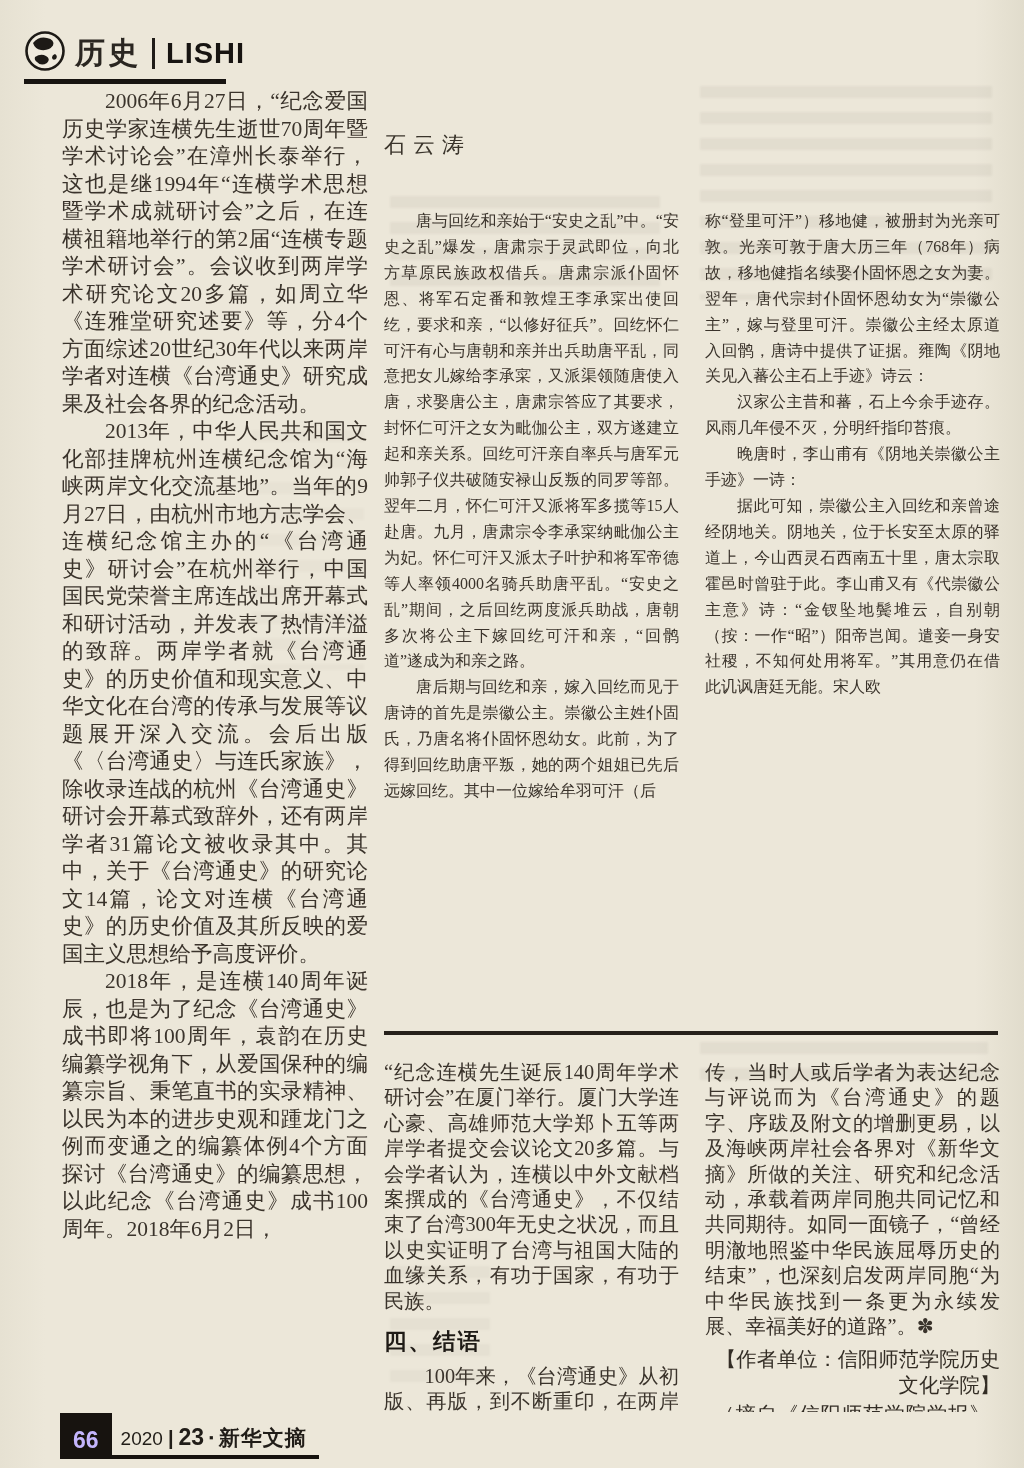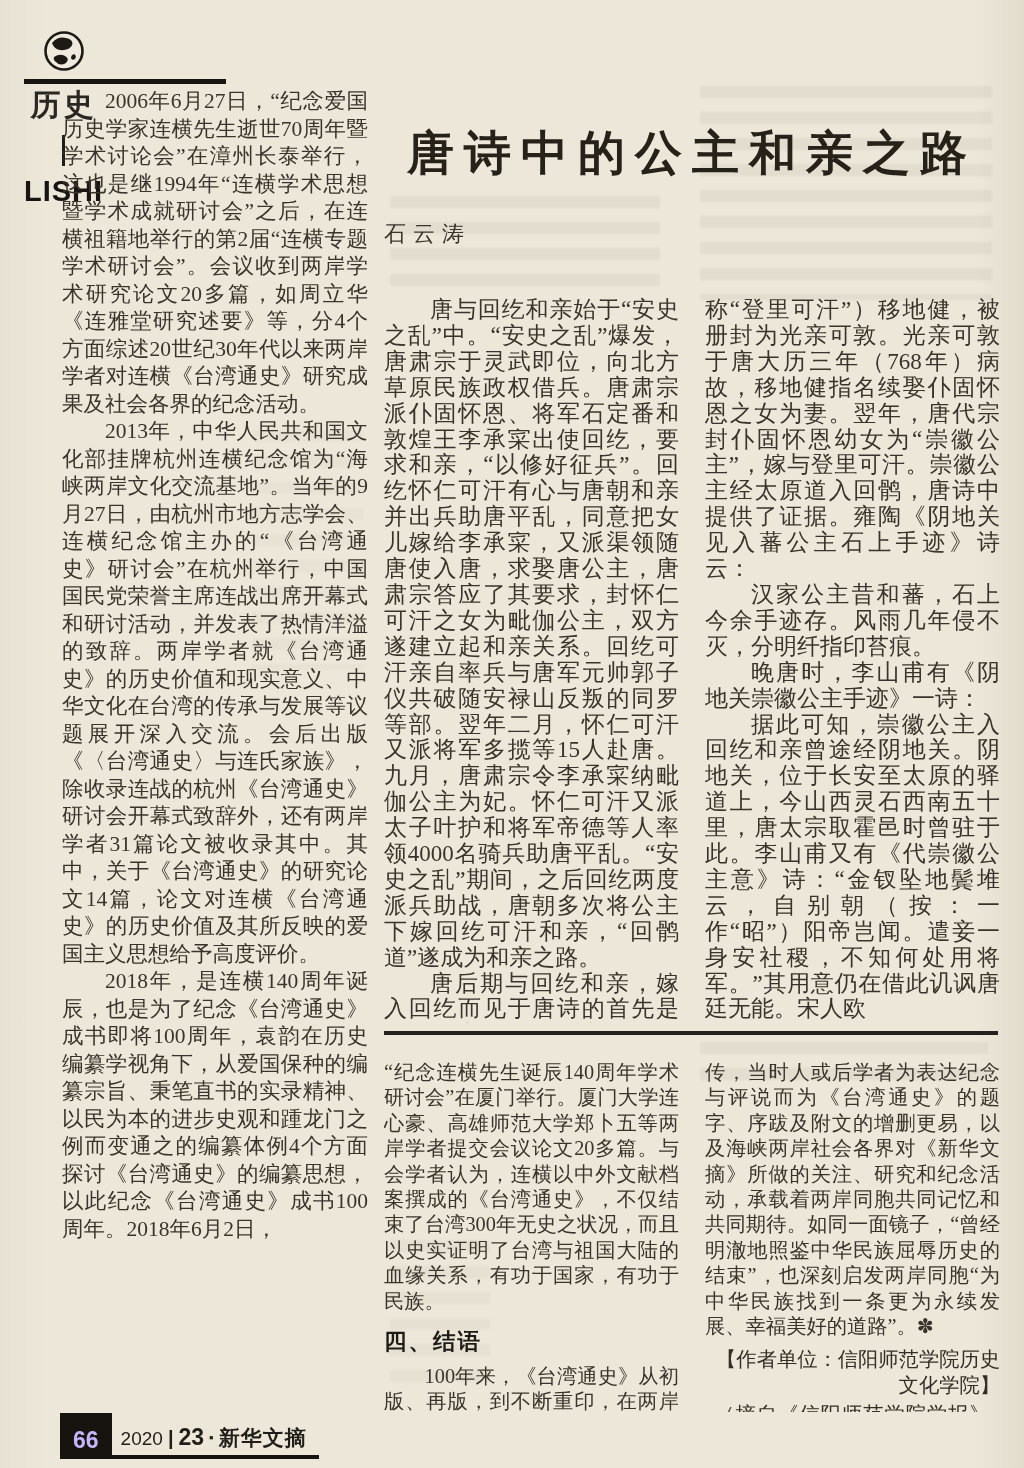--- a/index.html
+++ b/index.html
@@ -2,37 +2,37 @@
 <html><head>
 <meta charset="utf-8">
 <style>
   html,body{margin:0;padding:0;background:#cfcaba;}
   .page{
     position:relative;width:1024px;height:1468px;margin:0 auto;
     background:linear-gradient(90deg,#e6e1d2 0,#ece7d9 45px,#ece7d9 975px,#e1dccc 1024px);
     font-family:"Liberation Serif",serif;color:#3a332b;overflow:hidden;
   }
   
-  .hdr{position:absolute;left:24px;top:30px;display:flex;align-items:center;gap:9px;flex-direction:column;}
+  .hdr{position:absolute;left:24px;top:30px;display:flex;align-items:center;gap:9px;}
   .hdr-cn{font-family:"Liberation Sans",sans-serif;font-weight:600;font-size:30px;letter-spacing:3px;color:#2a2621;}
   .hdr-bar{width:3px;height:31px;background:#201c18;margin:0 2px;}
   .hdr-en{font-family:"Liberation Sans",sans-serif;font-weight:900;font-size:29px;letter-spacing:1px;color:#171411;}
   .hdr-underline{position:absolute;left:24px;top:79px;width:202px;height:5px;background:#171411;}
   
   .para{margin:0;text-align:justify;}
   .indent{text-indent:2em;}
   .col1{position:absolute;left:62px;top:88px;width:306px;height:1322px;overflow:hidden;}
   .col1 .para{font-size:21.5px;line-height:27.5px;}
   
   .inset{position:absolute;left:384px;top:96px;width:616px;}
   .inset-title{font-family:"Liberation Sans",sans-serif;font-weight:bold;font-size:47px;letter-spacing:10px;text-align:center;color:#262119;margin:26px 0 0 0;white-space:nowrap;}
   .inset-author{text-align:left;font-size:22px;letter-spacing:7px;margin-top:34px;color:#3a342b;font-family:Liberation Mono, monospace;}
   .inset-cols{display:flex;gap:26px;margin-top:48px;height:726px;overflow:hidden;}
   .icol{width:295px;overflow:hidden;}
-  .icol .para{font-size:23px;line-height:25.9px;}
+  .icol .para{font-size:16px;line-height:25.9px;}
   .rule{position:absolute;left:384px;top:1031px;width:614px;height:4px;background:#26211b;}
   
   .bottom{position:absolute;left:384px;top:1060px;width:616px;display:flex;gap:26px;}
   .bcol{width:295px;height:352px;overflow:hidden;}
   .bcol .para{font-size:20.3px;line-height:25.4px;}
   .section-heading{font-family:"Liberation Sans",sans-serif;font-weight:bold;font-size:22.5px;color:#1f1b16;margin:12px 0 7px 0;letter-spacing:2px;}
   .attr-unit{margin-top:8px;font-size:20px;text-align:right;color:#332d25;}
   .attr-src{font-size:20px;text-align:center;color:#332d25;margin-top:4px;letter-spacing:1px;}
   
   .footer{position:absolute;left:60px;top:1413px;display:flex;align-items:stretch;}
@@ -78,21 +78,20 @@
   <div class="bleed bl4"></div>
   <div class="bleed bl5"></div>
 
   <div class="col1">
     <p class="para indent">2006年6月27日，“纪念爱国历史学家连横先生逝世70周年暨学术讨论会”在漳州长泰举行，这也是继1994年“连横学术思想暨学术成就研讨会”之后，在连横祖籍地举行的第2届“连横专题学术研讨会”。会议收到两岸学术研究论文20多篇，如周立华《连雅堂研究述要》等，分4个方面综述20世纪30年代以来两岸学者对连横《台湾通史》研究成果及社会各界的纪念活动。</p>
     <p class="para indent">2013年，中华人民共和国文化部挂牌杭州连横纪念馆为“海峡两岸文化交流基地”。当年的9月27日，由杭州市地方志学会、连横纪念馆主办的“《台湾通史》研讨会”在杭州举行，中国国民党荣誉主席连战出席开幕式和研讨活动，并发表了热情洋溢的致辞。两岸学者就《台湾通史》的历史价值和现实意义、中华文化在台湾的传承与发展等议题展开深入交流。会后出版《〈台湾通史〉与连氏家族》，除收录连战的杭州《台湾通史》研讨会开幕式致辞外，还有两岸学者31篇论文被收录其中。其中，关于《台湾通史》的研究论文14篇，论文对连横《台湾通史》的历史价值及其所反映的爱国主义思想给予高度评价。</p>
     <p class="para indent">2018年，是连横140周年诞辰，也是为了纪念《台湾通史》成书即将100周年，袁韵在历史编纂学视角下，从爱国保种的编纂宗旨、秉笔直书的实录精神、以民为本的进步史观和踵龙门之例而变通之的编纂体例4个方面探讨《台湾通史》的编纂思想，以此纪念《台湾通史》成书100周年。2018年6月2日，</p>
   </div>
 
   <div class="inset">
-    <h1 class="inset-title">唐诗中的公主和亲之路</h1>
     <div class="inset-author">石云涛</div>
     <div class="inset-cols">
       <div class="icol">
         <p class="para indent">唐与回纥和亲始于“安史之乱”中。“安史之乱”爆发，唐肃宗于灵武即位，向北方草原民族政权借兵。唐肃宗派仆固怀恩、将军石定番和敦煌王李承寀出使回纥，要求和亲，“以修好征兵”。回纥怀仁可汗有心与唐朝和亲并出兵助唐平乱，同意把女儿嫁给李承寀，又派渠领随唐使入唐，求娶唐公主，唐肃宗答应了其要求，封怀仁可汗之女为毗伽公主，双方遂建立起和亲关系。回纥可汗亲自率兵与唐军元帅郭子仪共破随安禄山反叛的同罗等部。翌年二月，怀仁可汗又派将军多揽等15人赴唐。九月，唐肃宗令李承寀纳毗伽公主为妃。怀仁可汗又派太子叶护和将军帝德等人率领4000名骑兵助唐平乱。“安史之乱”期间，之后回纥两度派兵助战，唐朝多次将公主下嫁回纥可汗和亲，“回鹘道”遂成为和亲之路。</p>
         <p class="para indent">唐后期与回纥和亲，嫁入回纥而见于唐诗的首先是崇徽公主。崇徽公主姓仆固氏，乃唐名将仆固怀恩幼女。此前，为了得到回纥助唐平叛，她的两个姐姐已先后远嫁回纥。其中一位嫁给牟羽可汗（后</p>
       </div>
       <div class="icol">
         <p class="para">称“登里可汗”）移地健，被册封为光亲可敦。光亲可敦于唐大历三年（768年）病故，移地健指名续娶仆固怀恩之女为妻。翌年，唐代宗封仆固怀恩幼女为“崇徽公主”，嫁与登里可汗。崇徽公主经太原道入回鹘，唐诗中提供了证据。雍陶《阴地关见入蕃公主石上手迹》诗云：</p>
         <p class="para indent">汉家公主昔和蕃，石上今余手迹存。风雨几年侵不灭，分明纤指印苔痕。</p>
         <p class="para indent">晚唐时，李山甫有《阴地关崇徽公主手迹》一诗：</p>

